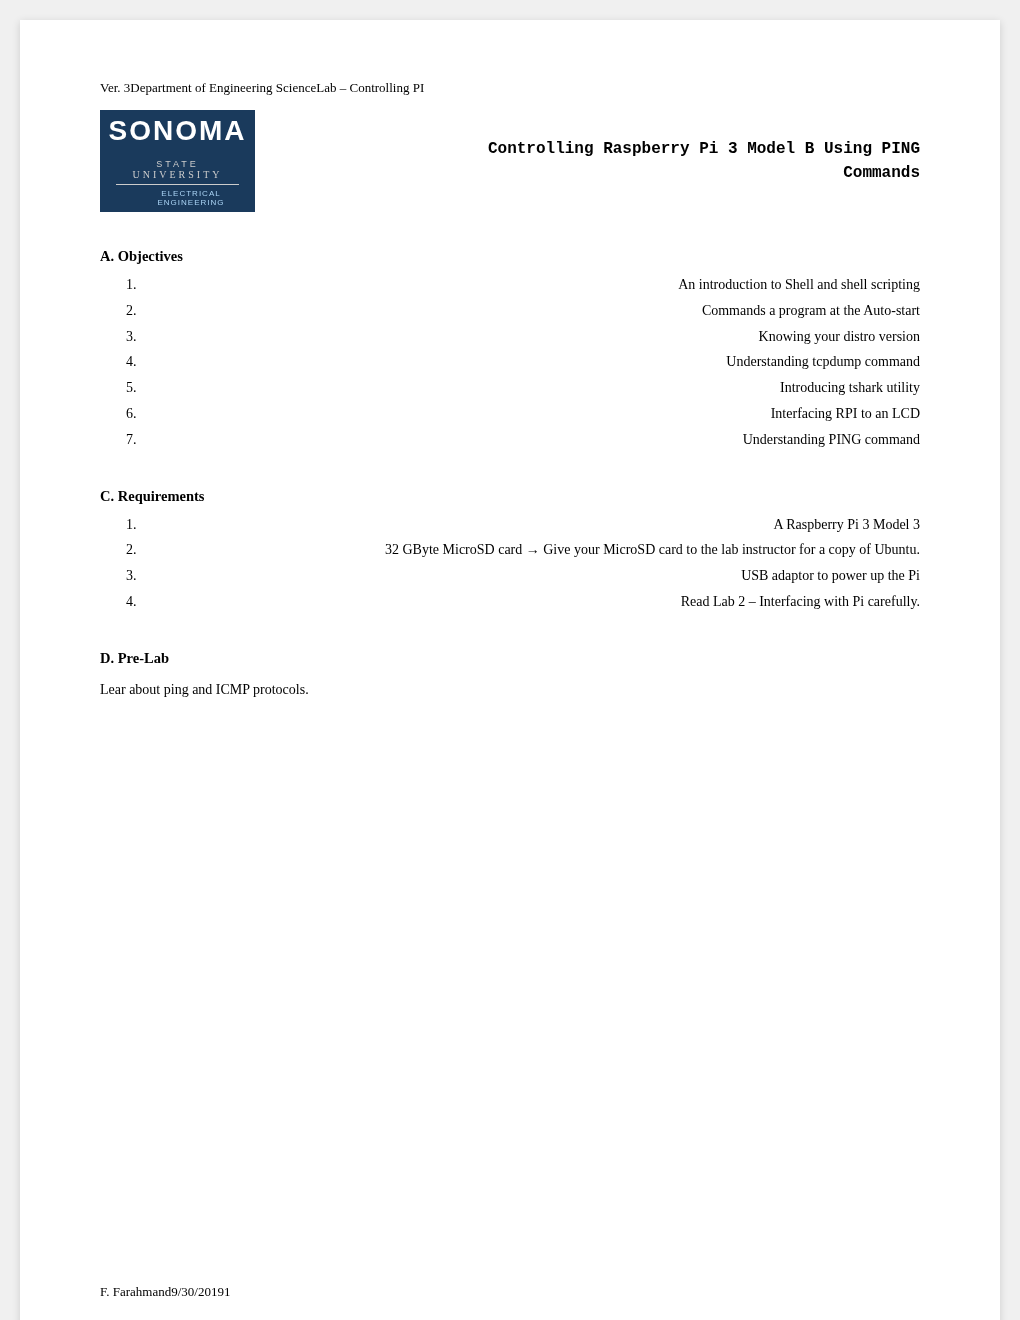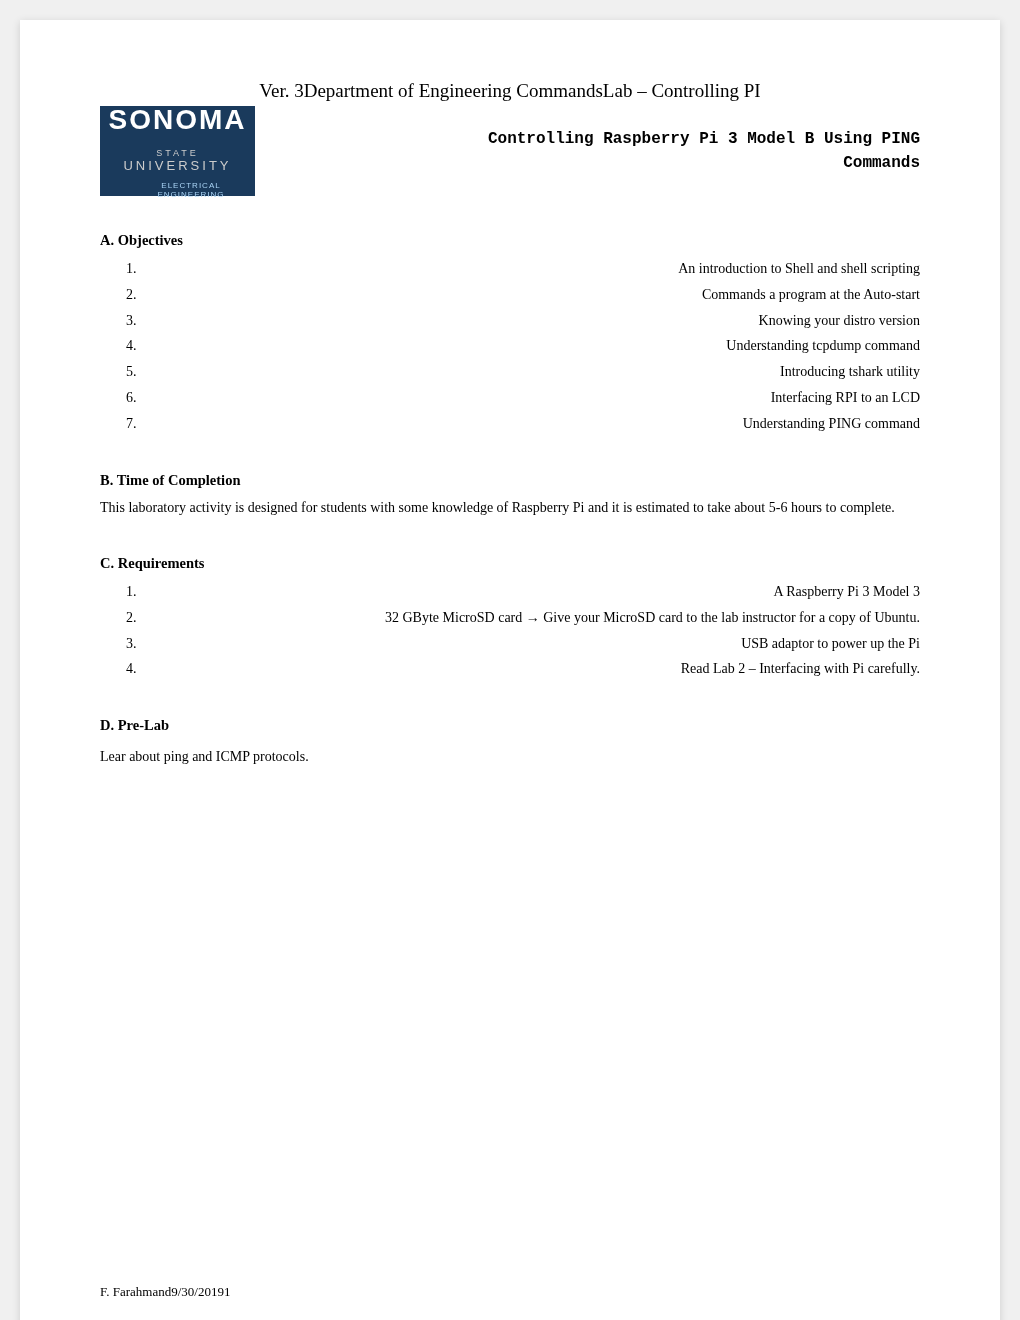--- a/index.html
+++ b/index.html
@@ -21,37 +21,37 @@
       width: 1020px;
       min-height: 1320px;
       background: #ffffff;
       padding: 60px 80px 60px 80px;
       position: relative;
       box-shadow: 0 2px 8px rgba(0,0,0,0.15);
     }
 
     .header-top {
       display: flex;
-      justify-content: center;
+      justify-content: flex-start;
       width: 100%;
-      font-size: 19px;
-      margin-bottom: 4px;
+      font-size: 13px;
+      margin-bottom: 14px;
     }
 
     .logo-title-area {
       display: flex;
       align-items: center;
       gap: 30px;
       margin-bottom: 30px;
     }
 
     
     .logo {
       width: 155px;
-      height: 90px;
+      height: 102px;
       background-color: #1a3a5c;
       display: flex;
       flex-direction: column;
       align-items: center;
       justify-content: center;
       color: white;
       flex-shrink: 0;
       border: 1px solid #1a3a5c;
     }
 
@@ -65,24 +65,24 @@
 
     .logo-state {
       font-size: 9px;
       letter-spacing: 3px;
       color: #ccc;
       font-family: Arial, sans-serif;
       margin-top: 12px;
     }
 
     .logo-university {
-      font-size: 13px;
+      font-size: 10px;
       letter-spacing: 3px;
       color: #ccc;
-      font-family: Liberation Sans, sans-serif;
+      font-family: Liberation Serif, serif;
     }
 
     .logo-divider {
       width: 80%;
       height: 1px;
       background: #ccc;
       margin: 4px 0;
     }
 
     .logo-ee {
@@ -144,21 +144,21 @@
       font-size: 13px;
     }
   </style>
 </head>
 <body>
 
 <div class="page">
 
   <div class="header-top">
     <span>Ver. 3</span>
-    <span>Department of Engineering Commands</span>
+    <span>Department of Engineering Science</span>
     <span>Lab – Controlling PI</span>
   </div>
 
   <div class="logo-title-area">
 
     <div class="logo">
       <span class="logo-sonoma">SONOMA</span>
       <span class="logo-state">STATE</span>
       <span class="logo-university">UNIVERSITY</span>
       <div class="logo-divider"></div>
@@ -177,24 +177,20 @@
       <li><span>An introduction to Shell and shell scripting</span></li>
       <li><span>Commands a program at the Auto-start</span></li>
       <li><span>Knowing your distro version</span></li>
       <li><span>Understanding tcpdump command</span></li>
       <li><span>Introducing tshark utility</span></li>
       <li><span>Interfacing RPI to an LCD</span></li>
       <li><span>Understanding PING command</span></li>
     </ol>
   </div>
 
-  <div class="section">
-    <div class="section-heading">B.  Time of Completion</div>
-    <div class="section-body">This laboratory activity is designed for students with some knowledge of Raspberry Pi and it is estimated to take about 5-6 hours to complete.</div>
-  </div>
 
   <div class="section">
     <div class="section-heading">C.  Requirements</div>
     <ol>
       <li><span>A Raspberry Pi 3 Model 3</span></li>
       <li><span>32 GByte MicroSD card → Give your MicroSD card to the lab instructor for a copy of Ubuntu.</span></li>
       <li><span>USB adaptor to power up the Pi</span></li>
       <li><span>Read Lab 2 – Interfacing with Pi carefully.</span></li>
     </ol>
   </div>

